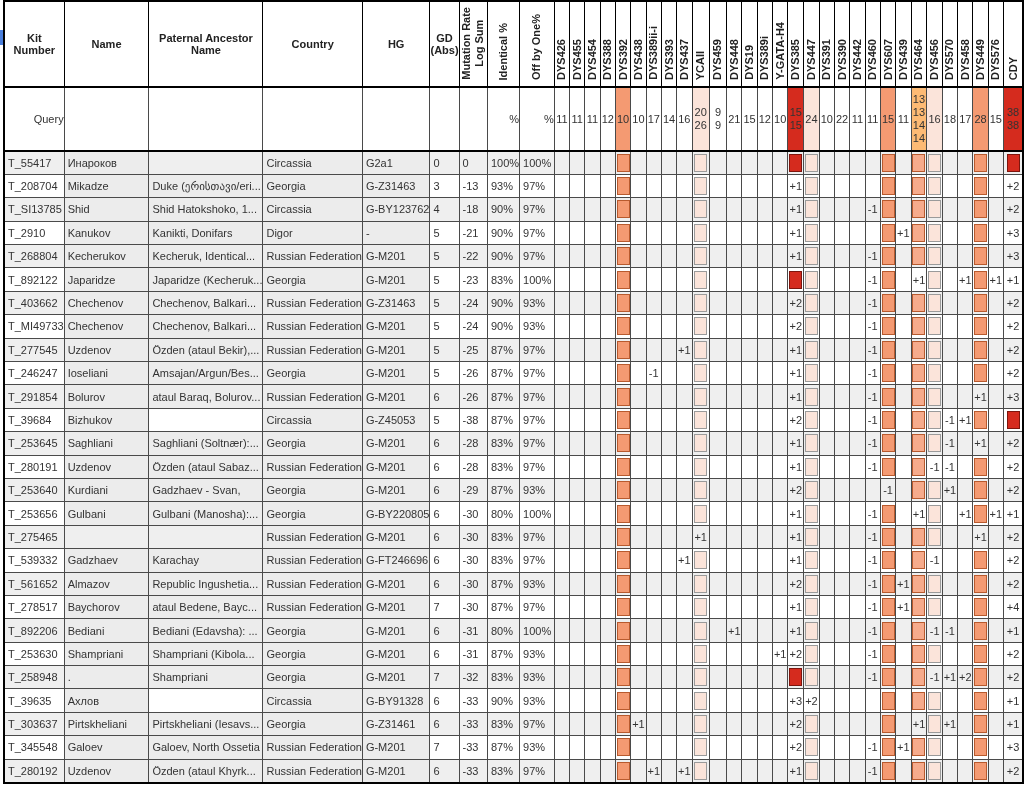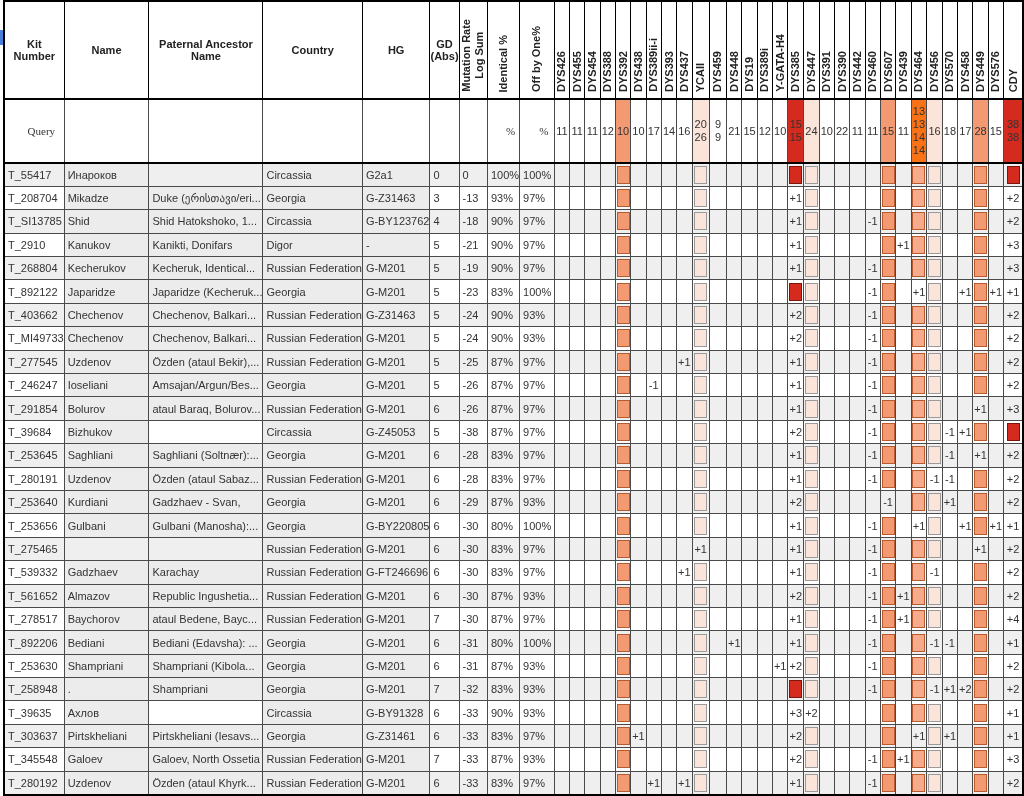--- a/index.html
+++ b/index.html
@@ -9,45 +9,45 @@
   table{border-collapse:collapse;table-layout:fixed;border:2px solid #000;margin-left:3px;}
   td,th{border:1px solid #4a4a4a;overflow:hidden;font-size:11px;padding:0;
     vertical-align:middle;box-sizing:border-box;}
   thead th{border-color:#000;border-bottom:2px solid #000;background:#fff;
     font-weight:bold;color:#222;text-align:center;line-height:12px;}
   th.vert{vertical-align:bottom;padding-bottom:4px;}
   .rot{display:inline-block;writing-mode:vertical-rl;transform:rotate(180deg);
     white-space:pre-line;line-height:13px;font-weight:bold;}
   tr.query-row td{height:64px;border-bottom:2px solid #000;text-align:center;
     white-space:pre-line;line-height:13px;color:#333;}
-  tr.query-row td.lbl{text-align:center;padding-left:14px;font-family:Liberation Serif, serif;}
+  tr.query-row td.lbl{text-align:right;padding-left:14px;}
   tbody tr.data-row td{height:23.4px;}
   tr.data-row td.txt{ text-align:left;padding-left:3px;white-space:nowrap;}
   tr.data-row td.num{ text-align:left;padding-left:3px;}
   tr.data-row td.mk{ text-align:center;}
   .stripe{background:#EFEFEF;}
   .filled{background:#ECECEC;}
   .blk{width:11px;height:16px;margin:0 auto;}
   .b-salmon{background:#F49A72;border:1px solid #b85a2e;}
   .b-salmon2{background:#F6AB8C;border:1px solid #b85a2e;}
   .b-pink{background:#FBE4DA;border:1px solid #9a9a9a;}
   .b-red{background:#D52B1E;border:1px solid #7e150d;}
   .q-salmon{background:#F49A72;}
-  .q-salmon2{background:#f97316;}
+  .q-salmon2{background:#fdba74;}
   .q-pink{background:#FBE4DA;}
   .q-red{background:#D52B1E;}
 </style>
 </head>
 <body>
 
 <div id="viewport">
   <div id="blue-sliver"></div>
   <table id="str-table">
     <thead>
-        <tr style="height: 98px;">
+        <tr style="height: 86px;">
           <th style="width: 60px;">Kit<br>Number</th>
           <th style="width: 96px;">Name</th>
           <th style="width: 94px; margin-top: 48px;">Paternal Ancestor<br>Name</th>
           <th style="width: 99px;">Country</th>
           <th style="width: 58px;">HG</th>
           <th style="width: 28px;">GD<br>(Abs)</th>
           <th class="vert" style="width: 29px;"><span class="rot">Mutation Rate
 Log Sum</span></th>
           <th class="vert" style="width: 28px;"><span class="rot">Identical %</span></th>
           <th class="vert" style="width: 36px;"><span class="rot">Off by One%</span></th>
@@ -356,21 +356,21 @@
           <td class="mk "></td>
           <td class="mk ">+3</td>
         </tr>
         <tr class="data-row">
           <td class="txt stripe">T_268804</td>
           <td class="txt filled">Kecherukov</td>
           <td class="txt filled">Kecheruk, Identical...</td>
           <td class="txt filled">Russian Federation</td>
           <td class="txt filled">G-M201</td>
           <td class="num stripe">5</td>
-          <td class="num stripe">-19</td>
+          <td class="num stripe">-22</td>
           <td class="num stripe">90%</td>
           <td class="num stripe">97%</td>
           <td class="mk stripe"></td>
           <td class="mk stripe"></td>
           <td class="mk stripe"></td>
           <td class="mk stripe"></td>
           <td class="mk stripe">
             <div class="blk b-salmon"></div>
           </td>
           <td class="mk stripe"></td>

